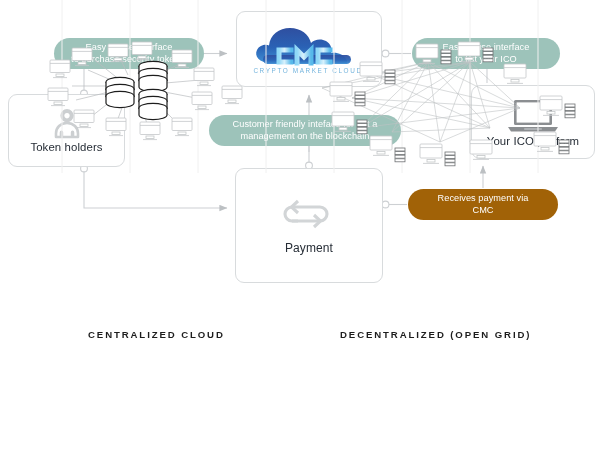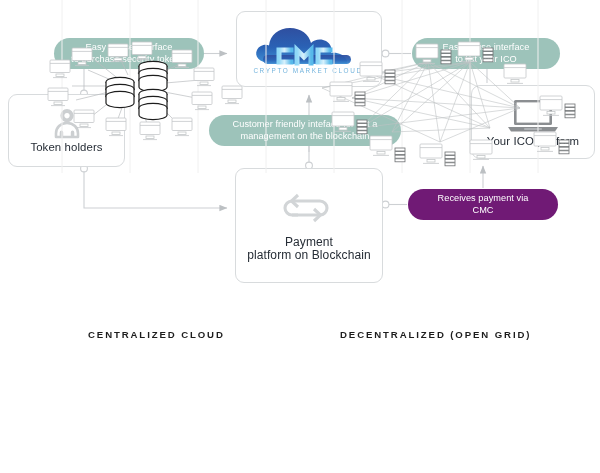--- a/index.html
+++ b/index.html
@@ -29,21 +29,21 @@
   #node-pay{left:235px;top:168px;width:148px;height:115px;}
 
   
   .pill{
     position:absolute;border-radius:16px;box-sizing:border-box;
     display:flex;align-items:center;justify-content:center;text-align:center;
     color:#ffffff;font-size:9.2px;line-height:11.2px;letter-spacing:.05px;
     padding:2px 8px;
   }
   .pill.teal{background:#9dc3ba;}
-  .pill.blue{background:#701a75;}
+  .pill.blue{background:#a16207;}
   #pill-left{left:54px;top:38px;width:150px;height:31px;}
   #pill-right{left:412px;top:38px;width:148px;height:31px;}
   #pill-mid{left:209px;top:115px;width:192px;height:31px;}
   #pill-pay{left:408px;top:189px;width:150px;height:31px;}
 
   
   #bottom{position:absolute;left:0;top:300px;width:600px;height:173px;}
   .sect-title{
     position:absolute;font-size:9.6px;font-weight:bold;letter-spacing:1.9px;
     color:#1d1d1d;white-space:nowrap;
@@ -149,21 +149,20 @@
   <div class="node" id="node-pay">
     <svg width="54" height="40" viewBox="0 0 54 40" style="margin-bottom:7px">
       <g fill="none" stroke="#d2d5d7" stroke-width="3.1" stroke-linecap="butt">
         <path d="M10,12 L38,12 a7,7 0 0,1 0,14 L10,26"></path>
         <path d="M16,6 L9.5,12 L16,18"></path>
         <path d="M32,20 L38.5,26 L32,32"></path>
       </g>
       <path d="M16,26 L10,26 a7,7 0 0,1 0,-14" fill="none" stroke="#d2d5d7" stroke-width="3.1"></path>
     </svg>
     <div class="label two">Payment</div>
-    <div class="label two">platform on Blockchain</div>
   </div>
 
   <div class="pill teal" id="pill-left">
     <div>
       <div>Easy to use interface</div>
       <div>to purchase security tokens.</div>
     </div>
   </div>
 
   <div class="pill teal" id="pill-right">

